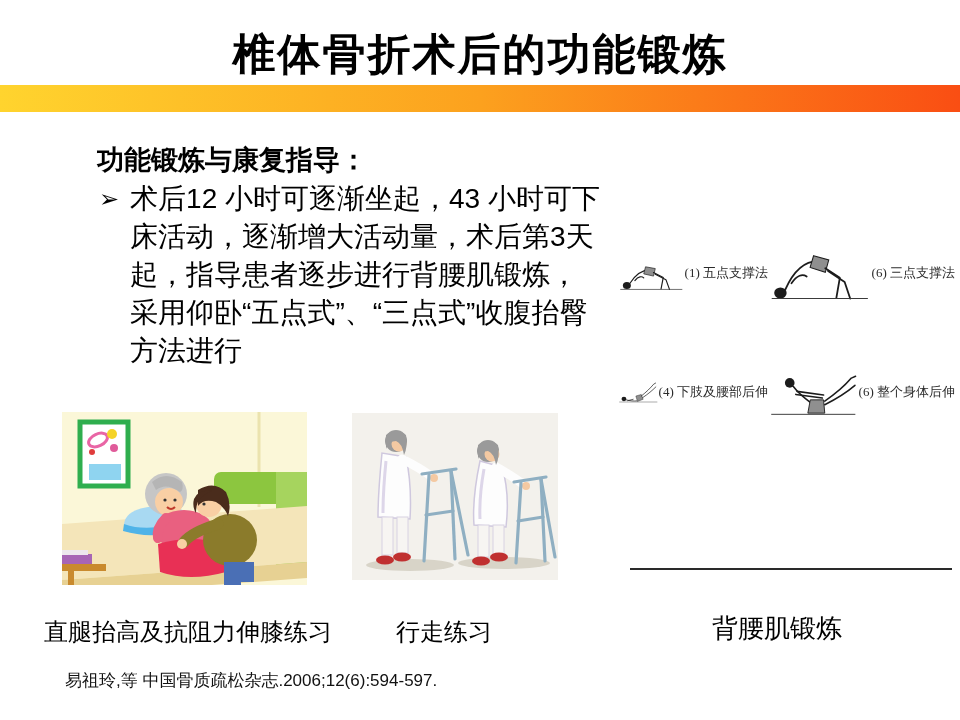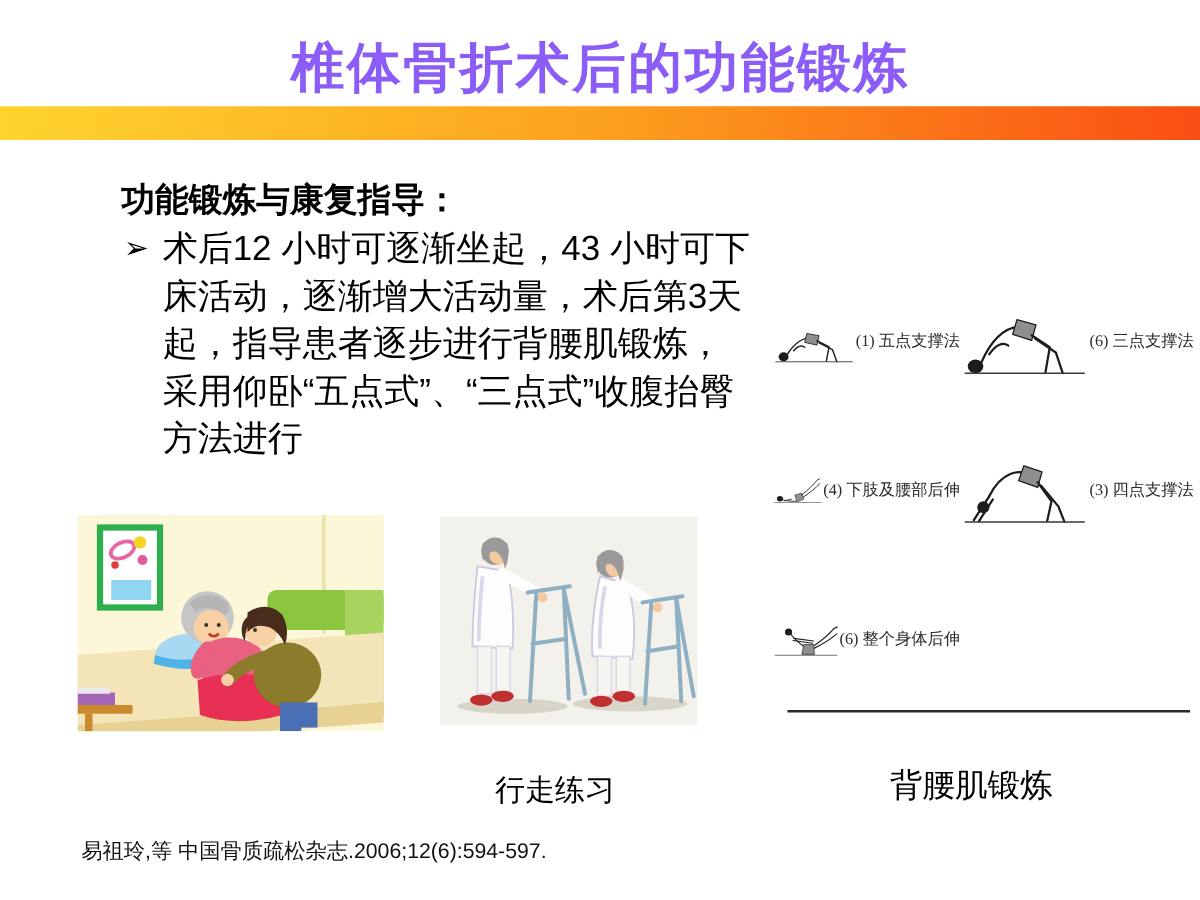--- a/index.html
+++ b/index.html
@@ -2,21 +2,21 @@
 <html><head>
 <meta charset="utf-8">
 <style>
   html,body{margin:0;padding:0;background:#888;}
   .slide{
     position:relative; width:960px; height:720px; background:#ffffff;
     font-family:"Liberation Sans", sans-serif; overflow:hidden; margin:0 auto;
   }
   .title{
     position:absolute; top:26px; left:0; width:960px; text-align:center;
-    font-size:43px; font-weight:bold; color:#8b5cf6; letter-spacing:2px;
+    font-size:43px; font-weight:bold; color:#000000; letter-spacing:2px;
   }
   .gradient-bar{
     position:absolute; top:85px; left:0; width:960px; height:27px;
     background:linear-gradient(90deg,#FFD42E 0%, #FCA11E 50%, #FA4E13 100%);
   }
   .heading{
     position:absolute; left:97px; top:142px;
     font-size:27px; font-weight:bold; color:#000;
   }
   .bullet{
@@ -192,49 +192,37 @@
         <path d="M 30,74 C 45,78 58,79 70,78"></path>
         <path d="M 36,77 L 56,72"></path>
         <polygon class="shorts" points="66,60 86,54 93,72 72,80"></polygon>
         <path d="M 86,60 C 105,45 120,30 132,16 L 139,12"></path>
         <path d="M 91,66 C 112,52 126,40 140,26"></path>
         <line class="ground" x1="6" y1="82" x2="144" y2="82"></line>
       </svg>
       <div class="diagram-label">(4) 下肢及腰部后伸</div>
     </div>
 
-    <div class="diagram-cell">
-      <svg class="fig" width="148" height="88" viewBox="0 0 150 90">
-        <path d="M 16,80 L 34,52"></path>
-        <path d="M 22,81 L 38,56"></path>
-        <ellipse class="head" cx="27" cy="65" rx="7" ry="7"></ellipse>
-        <path d="M 34,52 C 48,24 68,20 84,28"></path>
-        <polygon class="shorts" points="74,17 95,24 90,42 68,34"></polygon>
-        <path d="M 90,36 L 106,58 L 101,81"></path>
-        <path d="M 94,40 L 114,64 L 121,82"></path>
-        <line class="ground" x1="6" y1="82" x2="144" y2="82"></line>
-      </svg>
-      <div class="diagram-label">(3) 四点支撑法</div>
-    </div>
 
     <div class="diagram-cell">
       <svg class="fig" width="178" height="88" viewBox="0 0 150 90">
         <ellipse class="head" cx="36" cy="30" rx="8" ry="8"></ellipse>
         <path d="M 42,36 C 48,44 56,52 70,62"></path>
         <path d="M 48,44 L 92,50"></path>
         <path d="M 46,49 L 90,55"></path>
         <polygon class="shorts" points="70,58 92,58 94,80 66,80"></polygon>
         <path d="M 94,60 C 112,48 126,36 138,22 L 145,19"></path>
         <path d="M 94,66 C 114,56 130,46 144,34"></path>
         <line class="ground" x1="6" y1="82" x2="144" y2="82"></line>
       </svg>
       <div class="diagram-label">(6) 整个身体后伸</div>
     </div>
 
   </div>
   <div class="diagram-rule"></div>
 
+  <div class="caption caption-left">直腿抬高及抗阻力伸膝练习</div>
   <div class="caption caption-middle">行走练习</div>
   <div class="caption caption-right">背腰肌锻炼</div>
 
   <div class="citation">易祖玲,等 中国骨质疏松杂志.2006;12(6):594-597.</div>
 
 </div>
 
 </body></html>

